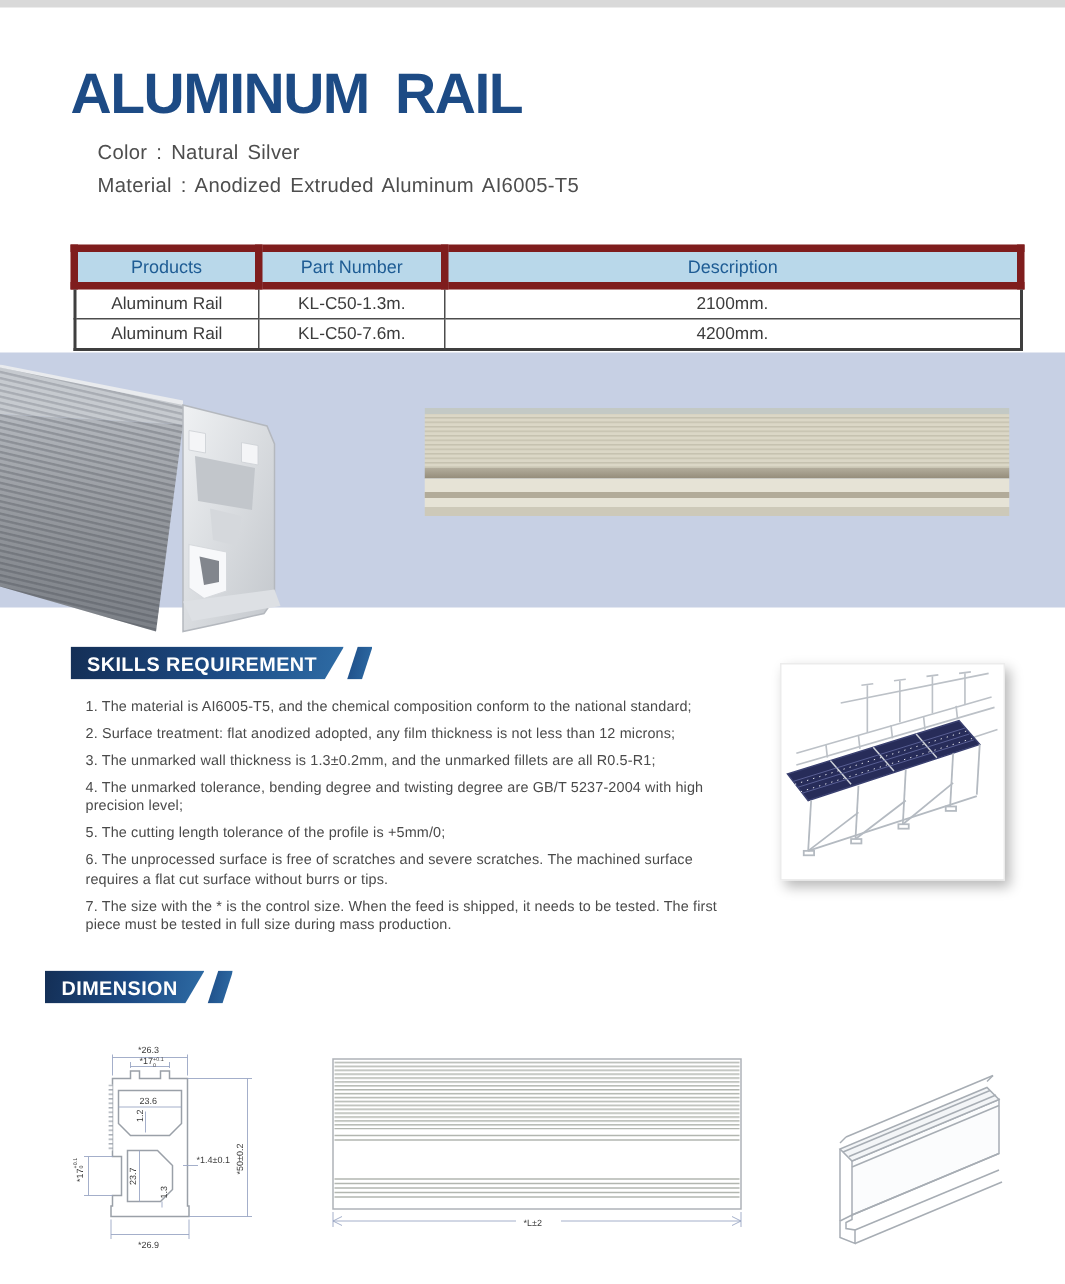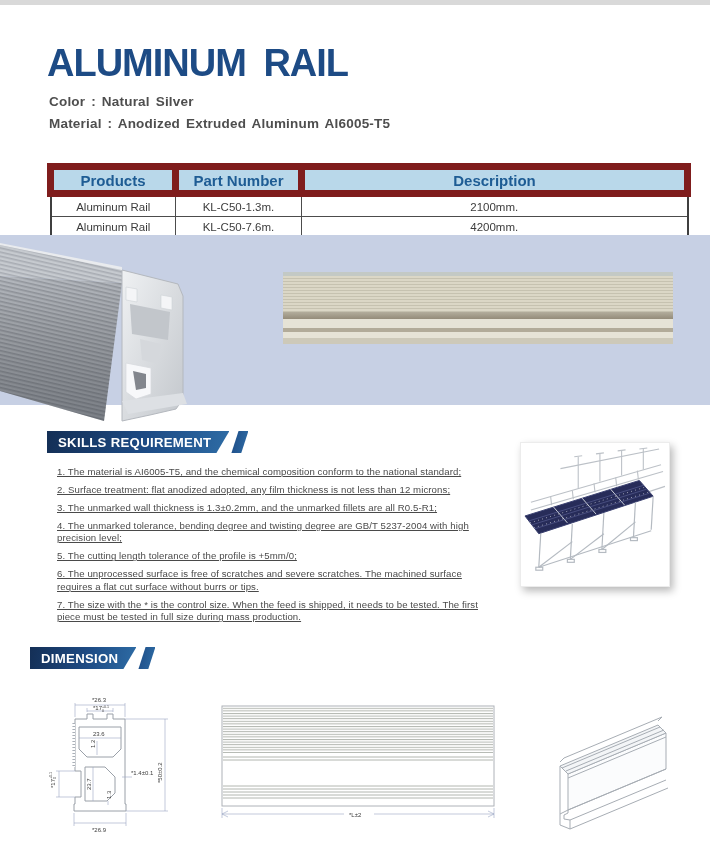--- a/index.html
+++ b/index.html
@@ -2,29 +2,29 @@
 <html><head>
 <meta charset="utf-8">
 <style>
   html,body{margin:0;padding:0;background:#ffffff;}
   .page{position:relative;width:710px;height:836px;background:#ffffff;overflow:hidden;
         font-family:"Liberation Sans",sans-serif;}
   .topbar{position:absolute;left:0;top:0;width:710px;height:5px;background:#d9d9d9;}
 
   .title{position:absolute;left:47px;top:42px;font-size:38px;font-weight:800;
          color:#1d4b85;letter-spacing:-1px;word-spacing:8px;}
-  .subline{position:absolute;left:49px;font-size:13.5px;font-weight:700;color:#4e4e4e;
+  .subline{position:absolute;left:65px;font-size:13.5px;font-weight:400;color:#4e4e4e;
            letter-spacing:.2px;word-spacing:2px;}
   .subline.color{top:94px;}
   .subline.material{top:116px;}
 
   table.spec{position:absolute;left:47px;top:163px;width:616px;border-collapse:collapse;
              border:2px solid #3f3f3f;table-layout:fixed;}
-  table.spec th{background:#b9d8ea;color:#1e5c94;font-size:15px;font-weight:700;
-                height:20px;border:7px solid #7f1d1d;padding:0;}
+  table.spec th{background:#b9d8ea;color:#1e5c94;font-size:12px;font-weight:400;
+                height:20px;border:5px solid #7f1d1d;padding:0;}
   table.spec td{font-size:11.5px;color:#3c3c3c;text-align:center;height:19px;
                 border:1px solid #4c4c4c;padding:0;}
   .col-products{width:118px;}.col-part{width:119px;}.col-desc{width:379px;}
 
   .band{position:absolute;left:0;top:235px;width:710px;height:170px;background:#c7d0e4;}
   .left-rail{position:absolute;left:0;top:243px;}
   .right-rail{position:absolute;left:283px;top:272px;}
 
   .banner-row{position:absolute;display:flex;align-items:flex-start;}
   .banner-row.skills{left:47px;top:431px;}
@@ -32,21 +32,21 @@
   .banner{height:22px;display:flex;align-items:center;color:#fff;font-weight:800;
           font-size:13.2px;letter-spacing:.3px;padding:0 18px 0 11px;
           background:linear-gradient(100deg,#142f56 0%,#1d4b85 55%,#2e6ca5 100%);
           clip-path:polygon(0 0,100% 0,calc(100% - 13px) 100%,0 100%);}
   .banner-wedge{width:17px;height:22px;margin-left:2px;
           background:linear-gradient(100deg,#1d4b85,#2e6ca5);
           clip-path:polygon(42% 0,100% 0,58% 100%,0 100%);}
 
   .skills-list{position:absolute;left:57px;top:466px;width:432px;}
   .skills-list .item{font-size:9.6px;line-height:1.3;color:#4a4a4a;margin-bottom:5.5px;
-                     letter-spacing:.1px;text-decoration:underline;}
+                     letter-spacing:.1px;}
 
   .solar-card{position:absolute;left:520px;top:442px;width:148px;height:143px;background:#fff;
               box-shadow:3px 4px 8px rgba(0,0,0,.28);border:1px solid #ececec;}
 
   .drawing{position:absolute;}
   .drawing.cross{left:35px;top:693px;}
   .drawing.side{left:216px;top:700px;}
   .drawing.iso{left:538px;top:696px;}
 
   svg text{font-family:"Liberation Sans",sans-serif;}

